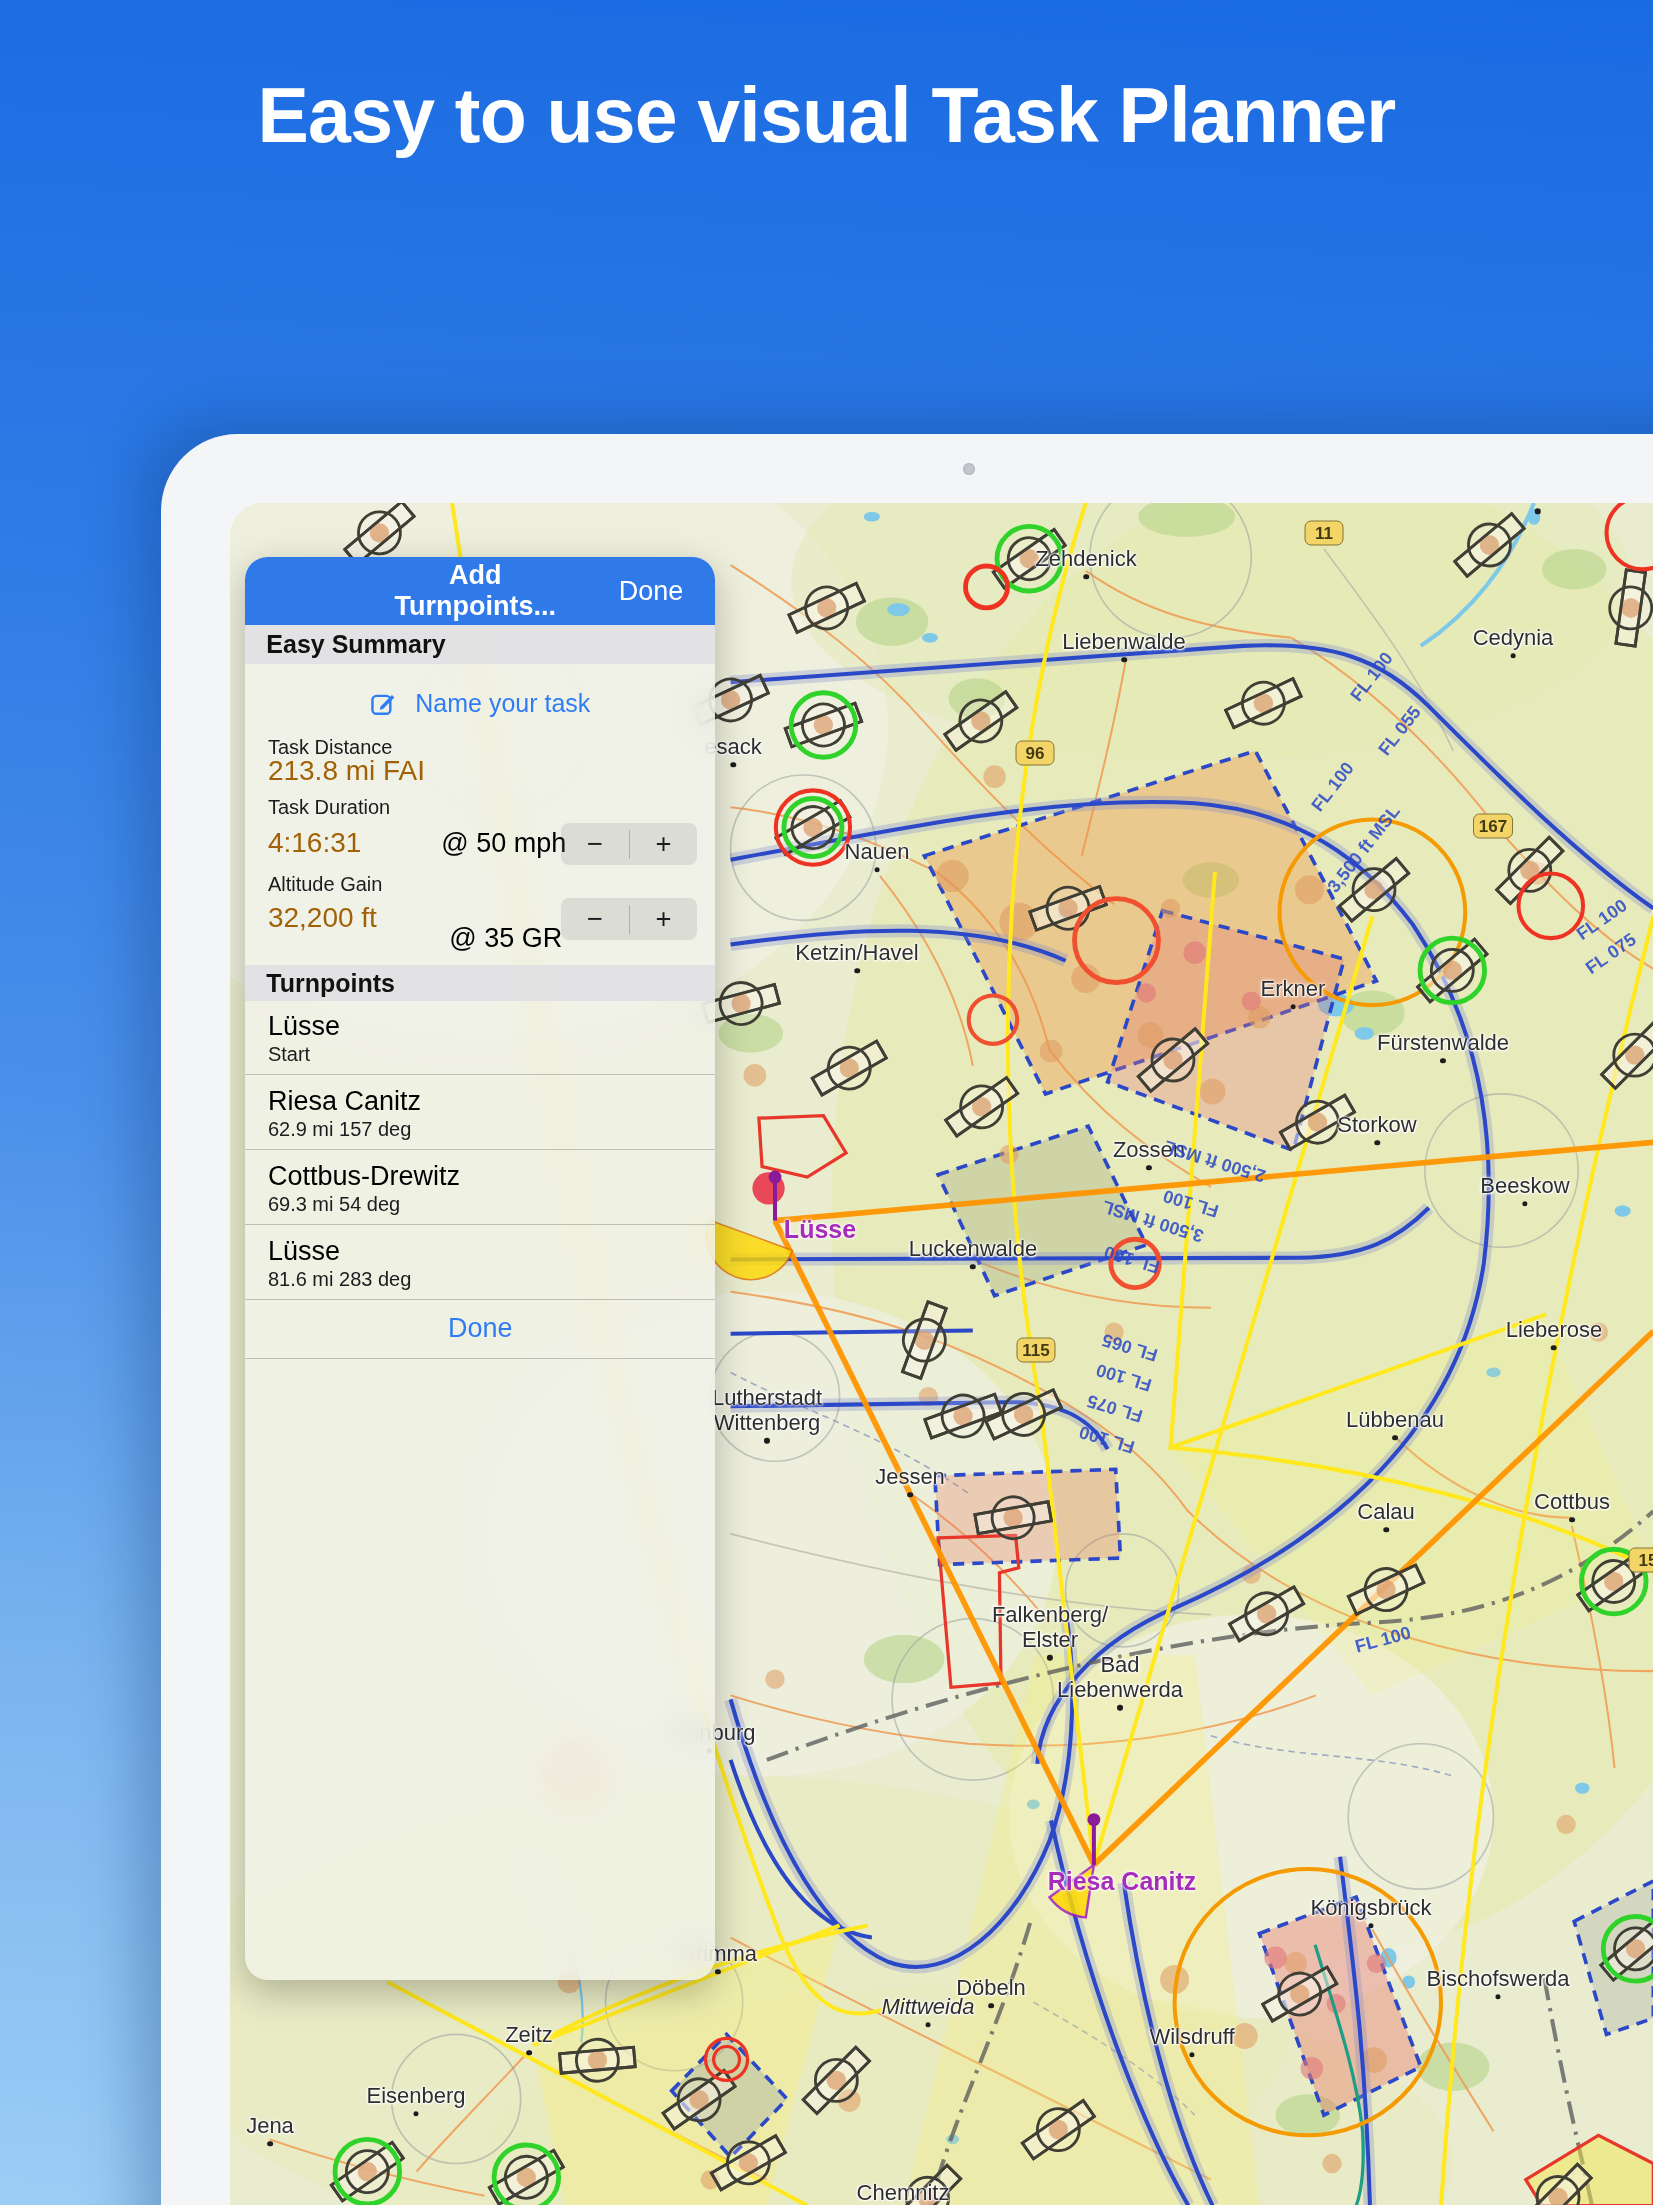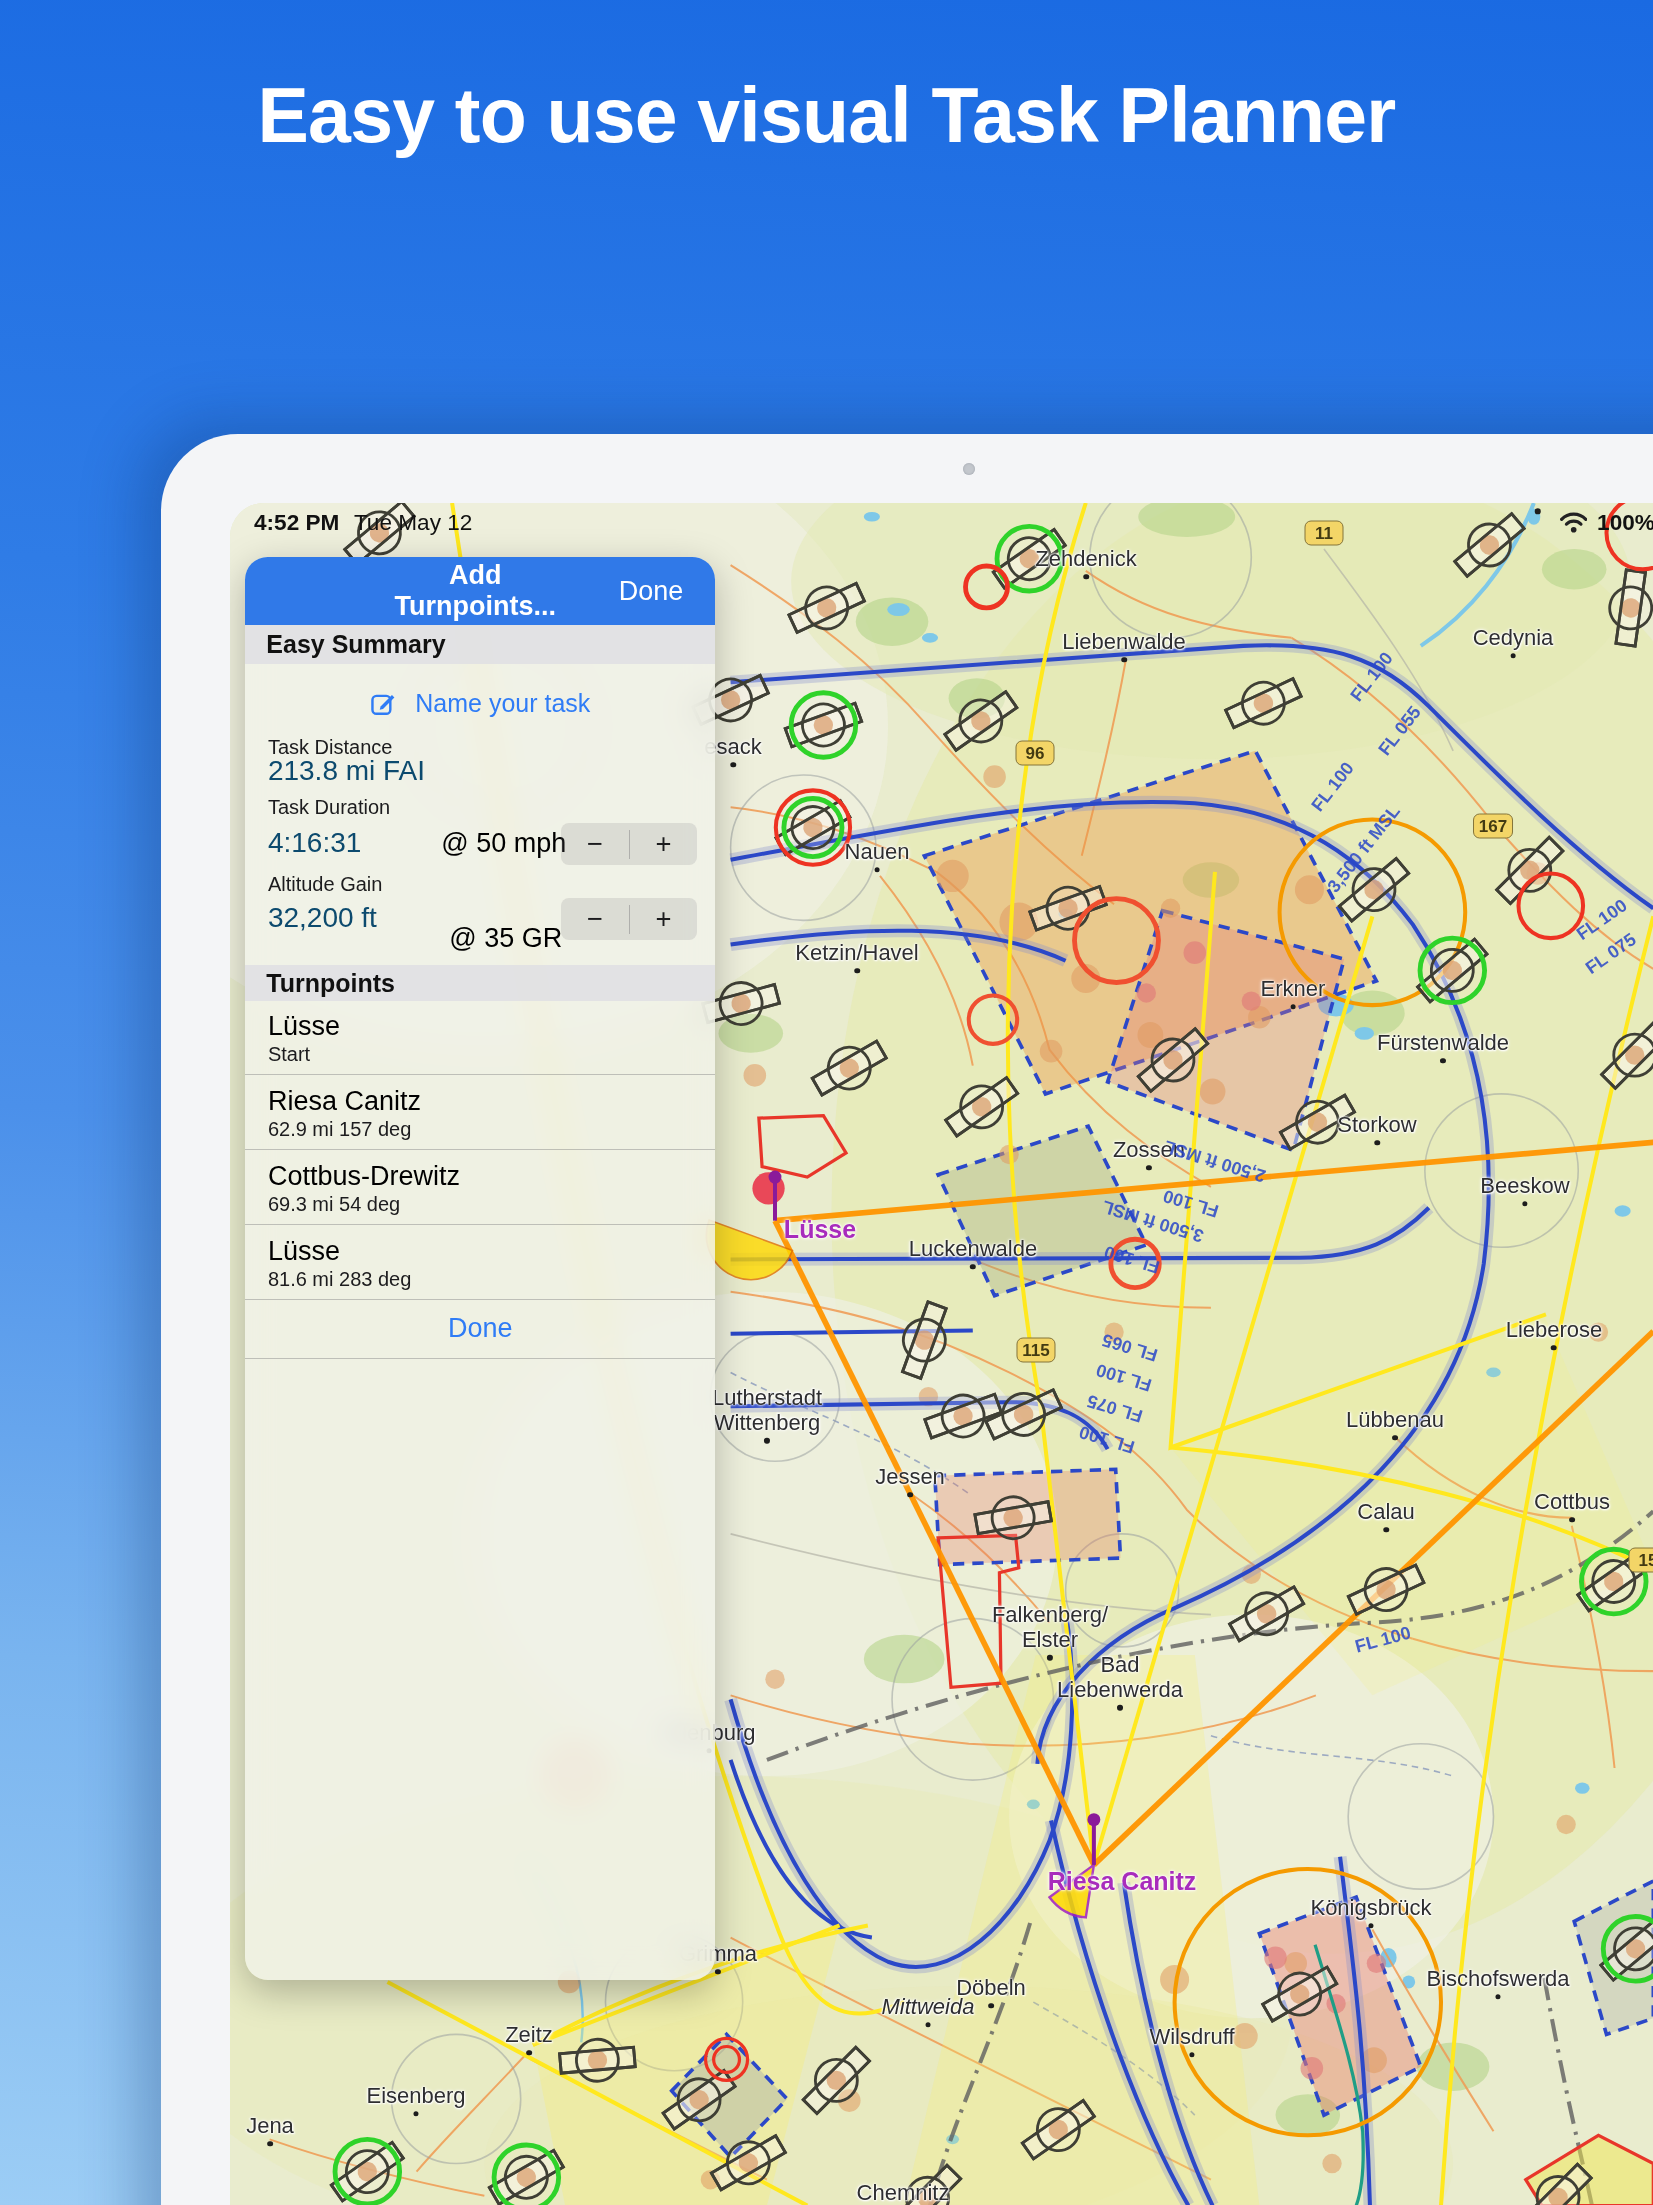--- a/index.html
+++ b/index.html
@@ -43,21 +43,21 @@
     border-radius:22.6px 22.6px 0 0;display:flex;align-items:center;}
   .panel-title{position:absolute;left:125px;width:210px;text-align:center;color:#fff;font-size:27px;font-weight:700;}
   .hdr-done{position:absolute;right:32px;color:#fff;font-size:27px;font-weight:500;cursor:pointer;}
   .section-bar{position:absolute;left:0;width:100%;background:rgba(225,225,227,.92);
     display:flex;align-items:center;padding-left:21px;font-size:25px;font-weight:700;color:#111;}
   .bar-summary{top:68px;height:39px;}
   .bar-turnpoints{top:408px;height:36px;}
   .name-task{position:absolute;left:0;top:123px;width:100%;height:47px;display:flex;gap:19px;
     align-items:center;justify-content:center;color:#2f7cf6;font-size:25px;cursor:pointer;}
   .field-label{position:absolute;left:22.6px;font-size:20px;color:#1c1c1e;}
-  .field-value{position:absolute;left:22.6px;font-size:28px;color:#0c4a6e;}
+  .field-value{position:absolute;left:22.6px;font-size:28px;color:#a16207;}
   .rate-text{position:absolute;font-size:27px;color:#000;}
   .stepper{position:absolute;left:316px;width:136px;height:42px;background:rgba(120,120,128,.18);
     border-radius:8px;display:flex;overflow:hidden;}
   .stepper button{flex:1;border:none;background:transparent;font-size:27.4px;color:#1c1c1e;cursor:pointer;padding:0;line-height:1;}
   .stepper .sep{width:1.2px;background:rgba(60,60,67,.28);margin:6.5px 0;}
   .tp-rows{position:absolute;left:0;top:443px;width:100%;}
   .tp-row{padding:9.7px 0 7.3px 22.6px;border-bottom:1.2px solid rgba(60,60,67,.28);margin:0 0 0 0;cursor:pointer;}
   .tp-row .tp-name{font-size:27px;color:#000;line-height:32px;}
   .tp-row .tp-detail{font-size:20px;color:#1c1c1e;line-height:25px;}
   .tp-done{position:absolute;left:0;top:747px;width:100%;height:48px;display:flex;align-items:center;
@@ -415,35 +415,20 @@
           <div class="fl-label" style="left: 961px; top: 700px; transform: translate(-50%, -50%) rotate(197deg);">FL 100</div>
           <div class="fl-label" style="left: 900px; top: 844px; transform: translate(-50%, -50%) rotate(197deg);">FL 065</div>
           <div class="fl-label" style="left: 894px; top: 874px; transform: translate(-50%, -50%) rotate(197deg);">FL 100</div>
           <div class="fl-label" style="left: 885px; top: 905px; transform: translate(-50%, -50%) rotate(197deg);">FL 075</div>
           <div class="fl-label" style="left: 877px; top: 936px; transform: translate(-50%, -50%) rotate(197deg);">FL 100</div>
           <div class="fl-label" style="left: 1153px; top: 1137px; transform: translate(-50%, -50%) rotate(-15deg);">FL 100</div>
           <div class="fl-label" style="left: 1372px; top: 417px; transform: translate(-50%, -50%) rotate(-35deg);">FL 100</div>
           <div class="fl-label" style="left: 1381px; top: 451px; transform: translate(-50%, -50%) rotate(-35deg);">FL 075</div>
         </div>
 
-      <div class="status-bar">
-        <div class="sb-left">
-          <span class="sb-time">4:52 PM</span>
-          <span class="sb-date">Tue May 12</span>
-        </div>
-        <div class="sb-right">
-          <svg width="27.4" height="21" viewBox="0 0 34 26">
-            <path d="M2,9 A21,21 0 0,1 32,9" stroke="#222" stroke-width="4" fill="none" stroke-linecap="round"></path>
-            <path d="M8,15 A13,13 0 0,1 26,15" stroke="#222" stroke-width="4" fill="none" stroke-linecap="round"></path>
-            <circle cx="17" cy="22" r="3.5" fill="#222"></circle>
-          </svg>
-          <span>100%</span>
-
-        </div>
-      </div>
 
       <div class="panel">
         <div class="panel-header">
           <span class="panel-title">Add Turnpoints...</span>
           <span class="hdr-done">Done</span>
         </div>
 
         <div class="section-bar bar-summary">Easy Summary</div>
 
         <div class="name-task">

